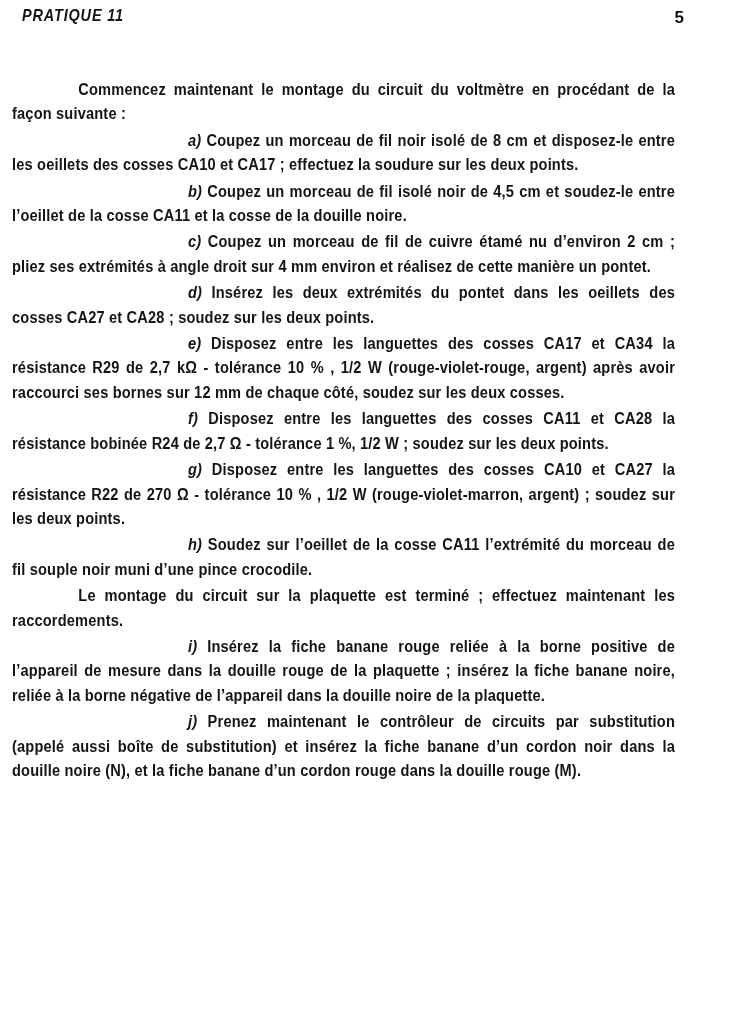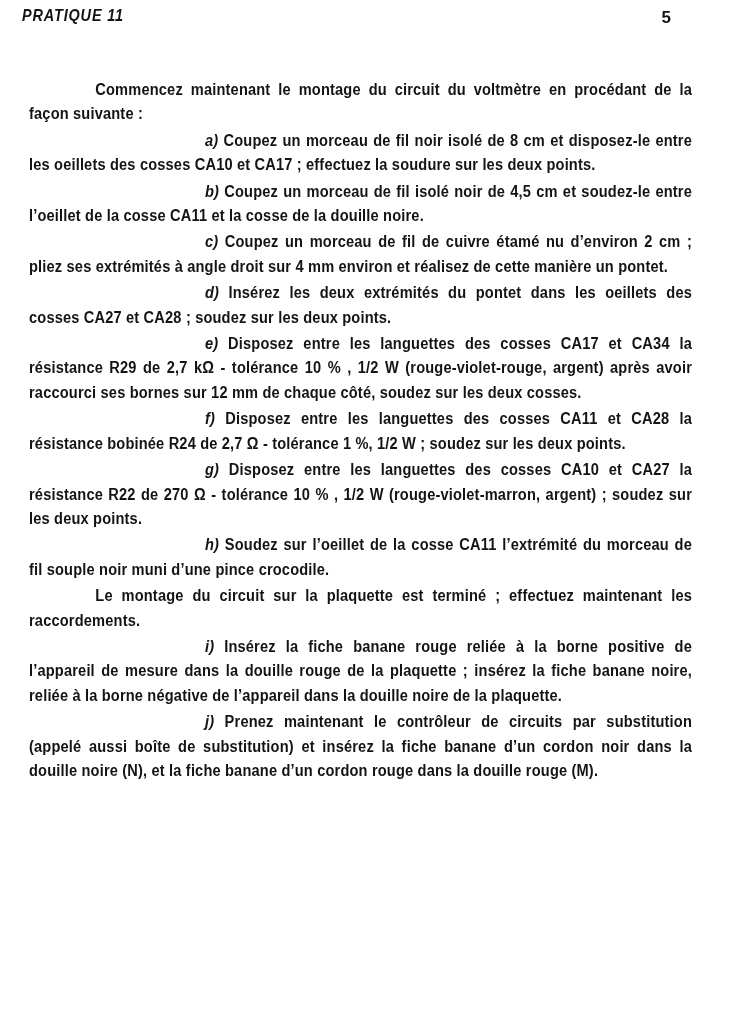--- a/index.html
+++ b/index.html
@@ -2,35 +2,35 @@
 <html><head>
 <meta charset="utf-8">
 <style>
   html, body { margin: 0; padding: 0; background: #ffffff; }
   body {
     width: 741px; height: 1024px; position: relative; overflow: hidden;
     font-family: "Liberation Sans", sans-serif;
     color: #141414;
   }
   .header {
-    position: absolute; left: 22px; top: 6px; right: 70px;
+    position: absolute; left: 22px; top: 6px; right: 57px;
     height: 24px;
   }
   .header-title {
     position: absolute; left: 0; top: 0;
     font-weight: bold; font-style: italic; font-size: 17px;
     letter-spacing: 1px;
     transform: scaleX(0.85); transform-origin: left top;
   }
   .page-number {
     position: absolute; right: 0; top: 2px;
     font-weight: bold; font-size: 17px;
   }
   .body-text {
-    position: absolute; left: 29px; top: 77px; width: 663px;
+    position: absolute; left: 12px; top: 77px; width: 663px;
   }
   .para {
     margin: 0; padding: 0;
     font-weight: bold;
     font-size: 17.2px;
     line-height: 24.4px;
     text-align: justify;
     text-align-last: left;
     letter-spacing: 0.2px;
     width: 780px;

